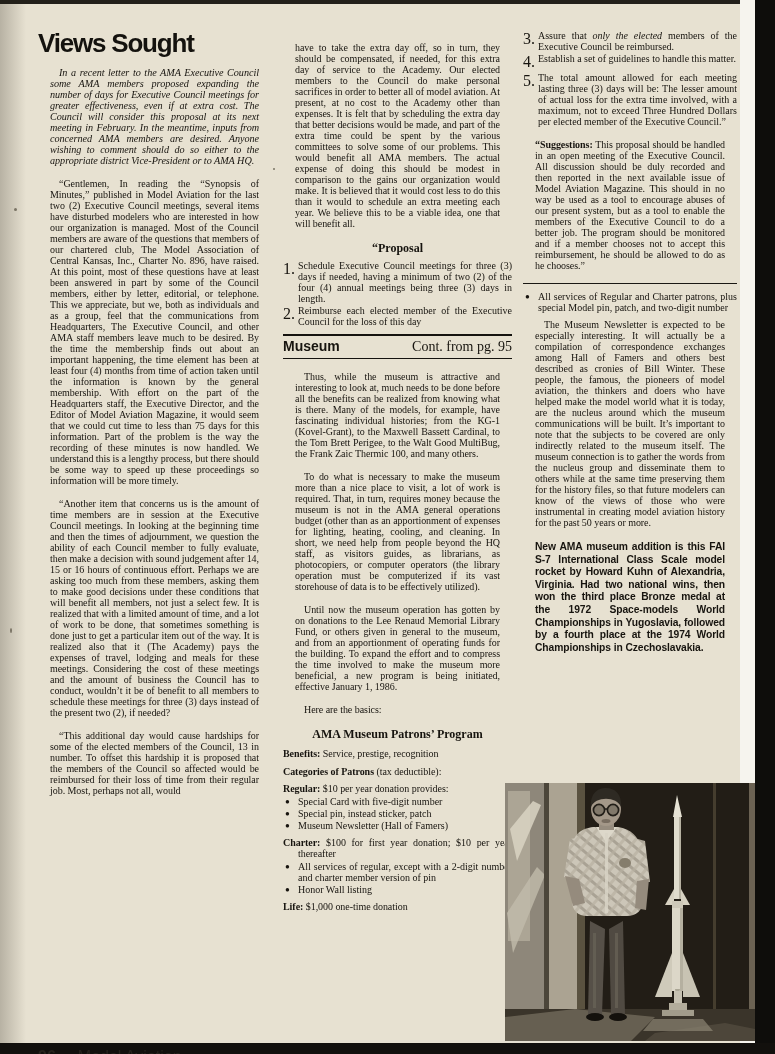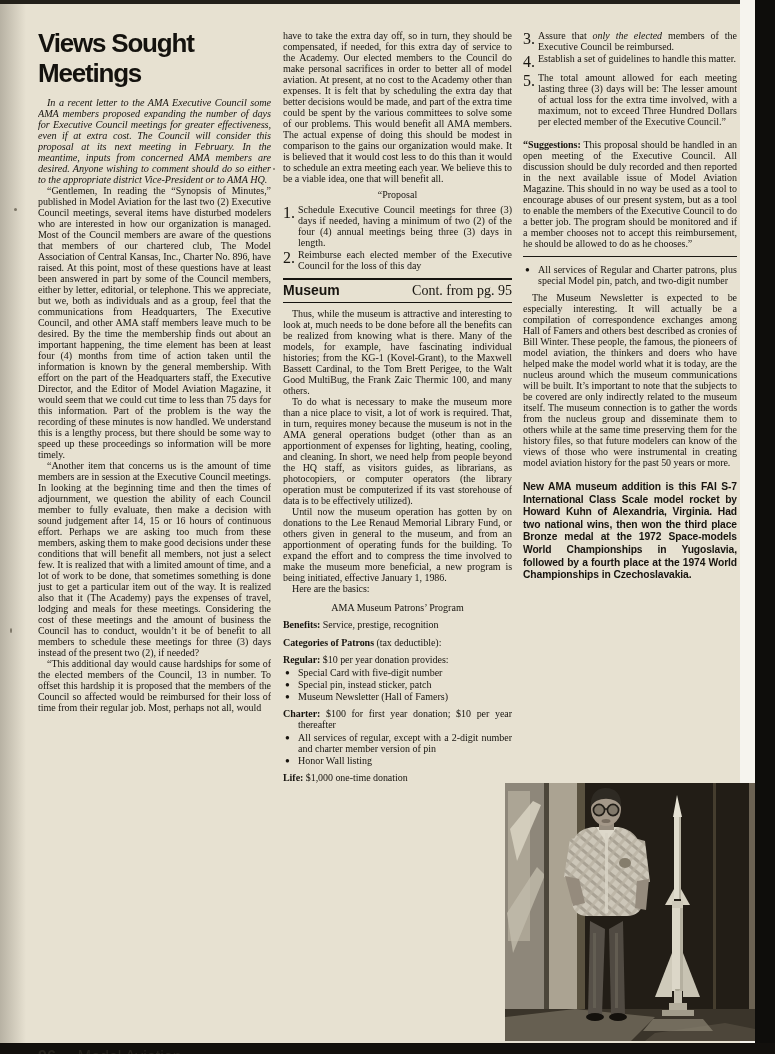--- a/index.html
+++ b/index.html
@@ -14,24 +14,24 @@
   .speck{position:absolute;width:3px;height:3px;border-radius:50%;background:#7a7465;}
 
   .col{position:absolute;overflow:hidden;}
   #col1{left:38px;top:28px;width:233px;height:962px;}
   #col2{left:283px;top:30px;width:229px;height:1008px;}
   #col3{left:523px;top:30px;width:214px;height:748px;}
 
   .headline{font-family:"Liberation Sans",sans-serif;font-weight:bold;font-size:26px;
             line-height:30px;letter-spacing:-1.2px;color:#14120e;}
   .body,.p{font-size:10px;line-height:11px;text-align:justify;letter-spacing:-0.05px;}
-  .p{margin:0;}
+  .p{margin:12px;}
   .indent{text-indent:9px;}
   .intro{font-style:italic;margin-top:9px;font-size:10.2px;}
-  .center-head{font-weight:normal;text-align:center;font-size:10px;margin:5px 0 4px 0;}
+  .center-head{font-weight:bold;text-align:center;font-size:12px;margin:5px 0 4px 0;}
   .li{display:flex;margin:0 0 1px 0;}
   .li .num{width:15px;flex:none;}
   .li .txt{flex:1;text-align:justify;font-size:10px;line-height:11px;}
   .cont-block{padding-left:15px;text-align:justify;font-size:10px;line-height:11px;}
   .rule{border:none;border-top:1.6px solid #1a1813;margin:7px 0;}
   .mus-head{display:flex;justify-content:space-between;align-items:baseline;
             border-top:2.2px solid #15130f;border-bottom:1.4px solid #15130f;
             padding:2px 0 3px 0;margin:7px 0 5px 0;}
   .mus-title{font-family:"Liberation Sans",sans-serif;font-weight:bold;font-size:14px;}
   .mus-cont{font-size:14px;text-align:center;}
@@ -57,21 +57,20 @@
   <div class="edge-right-white"></div>
   <div class="edge-right"></div>
   <div class="edge-bottom"></div>
   <div class="speck" style="left:14px;top:208px"></div>
   <div class="speck" style="left:10px;top:628px;width:2px;height:5px"></div>
   <div class="speck" style="left:273px;top:168px;width:2px;height:2px"></div>
 
   <div id="col1" class="col">
     <div class="headline">
       <div>Views Sought</div>
-      <div>Meetings</div>
     </div>
     <p class="p body intro indent">In a recent letter to the AMA Executive Council some AMA members proposed expanding the number of days for Executive Council meetings for greater effectiveness, even if at extra cost. The Council will consider this proposal at its next meeting in February. In the meantime, inputs from concerned AMA members are desired. Anyone wishing to comment should do so either to the appropriate district Vice-President or to AMA HQ.</p>
     <p class="p body indent">“Gentlemen, In reading the “Synopsis of Minutes,” published in Model Aviation for the last two (2) Executive Council meetings, several items have disturbed modelers who are interested in how our organization is managed. Most of the Council members are aware of the questions that members of our chartered club, The Model Association of Central Kansas, Inc., Charter No. 896, have raised. At this point, most of these questions have at least been answered in part by some of the Council members, either by letter, editorial, or telephone. This we appreciate, but we, both as individuals and as a group, feel that the communications from Headquarters, The Executive Council, and other AMA staff members leave much to be desired. By the time the membership finds out about an important happening, the time element has been at least four (4) months from time of action taken until the information is known by the general membership. With effort on the part of the Headquarters staff, the Executive Director, and the Editor of Model Aviation Magazine, it would seem that we could cut time to less than 75 days for this information. Part of the problem is the way the recording of these minutes is now handled. We understand this is a lengthy process, but there should be some way to speed up these proceedings so information will be more timely.</p>
     <p class="p body indent">“Another item that concerns us is the amount of time members are in session at the Executive Council meetings. In looking at the beginning time and then the times of adjournment, we question the ability of each Council member to fully evaluate, then make a decision with sound judgement after 14, 15 or 16 hours of continuous effort. Perhaps we are asking too much from these members, asking them to make good decisions under these conditions that will benefit all members, not just a select few. It is realized that with a limited amount of time, and a lot of work to be done, that sometimes something is done just to get a particular item out of the way. It is realized also that it (The Academy) pays the expenses of travel, lodging and meals for these meetings. Considering the cost of these meetings and the amount of business the Council has to conduct, wouldn’t it be of benefit to all members to schedule these meetings for three (3) days instead of the present two (2), if needed?</p>
     <p class="p body indent">“This additional day would cause hardships for some of the elected members of the Council, 13 in number. To offset this hardship it is proposed that the members of the Council so affected would be reimbursed for their loss of time from their regular job. Most, perhaps not all, would</p>
   </div>
 
   <div id="col2" class="col">
     <p class="p body">have to take the extra day off, so in turn, they should be compensated, if needed, for this extra day of service to the Academy. Our elected members to the Council do make personal sacrifices in order to better all of model aviation. At present, at no cost to the Academy other than expenses. It is felt that by scheduling the extra day that better decisions would be made, and part of the extra time could be spent by the various committees to solve some of our problems. This would benefit all AMA members. The actual expense of doing this should be modest in comparison to the gains our organization would make. It is believed that it would cost less to do this than it would to schedule an extra meeting each year. We believe this to be a viable idea, one that will benefit all.</p>
     <div class="center-head">“Proposal</div>

